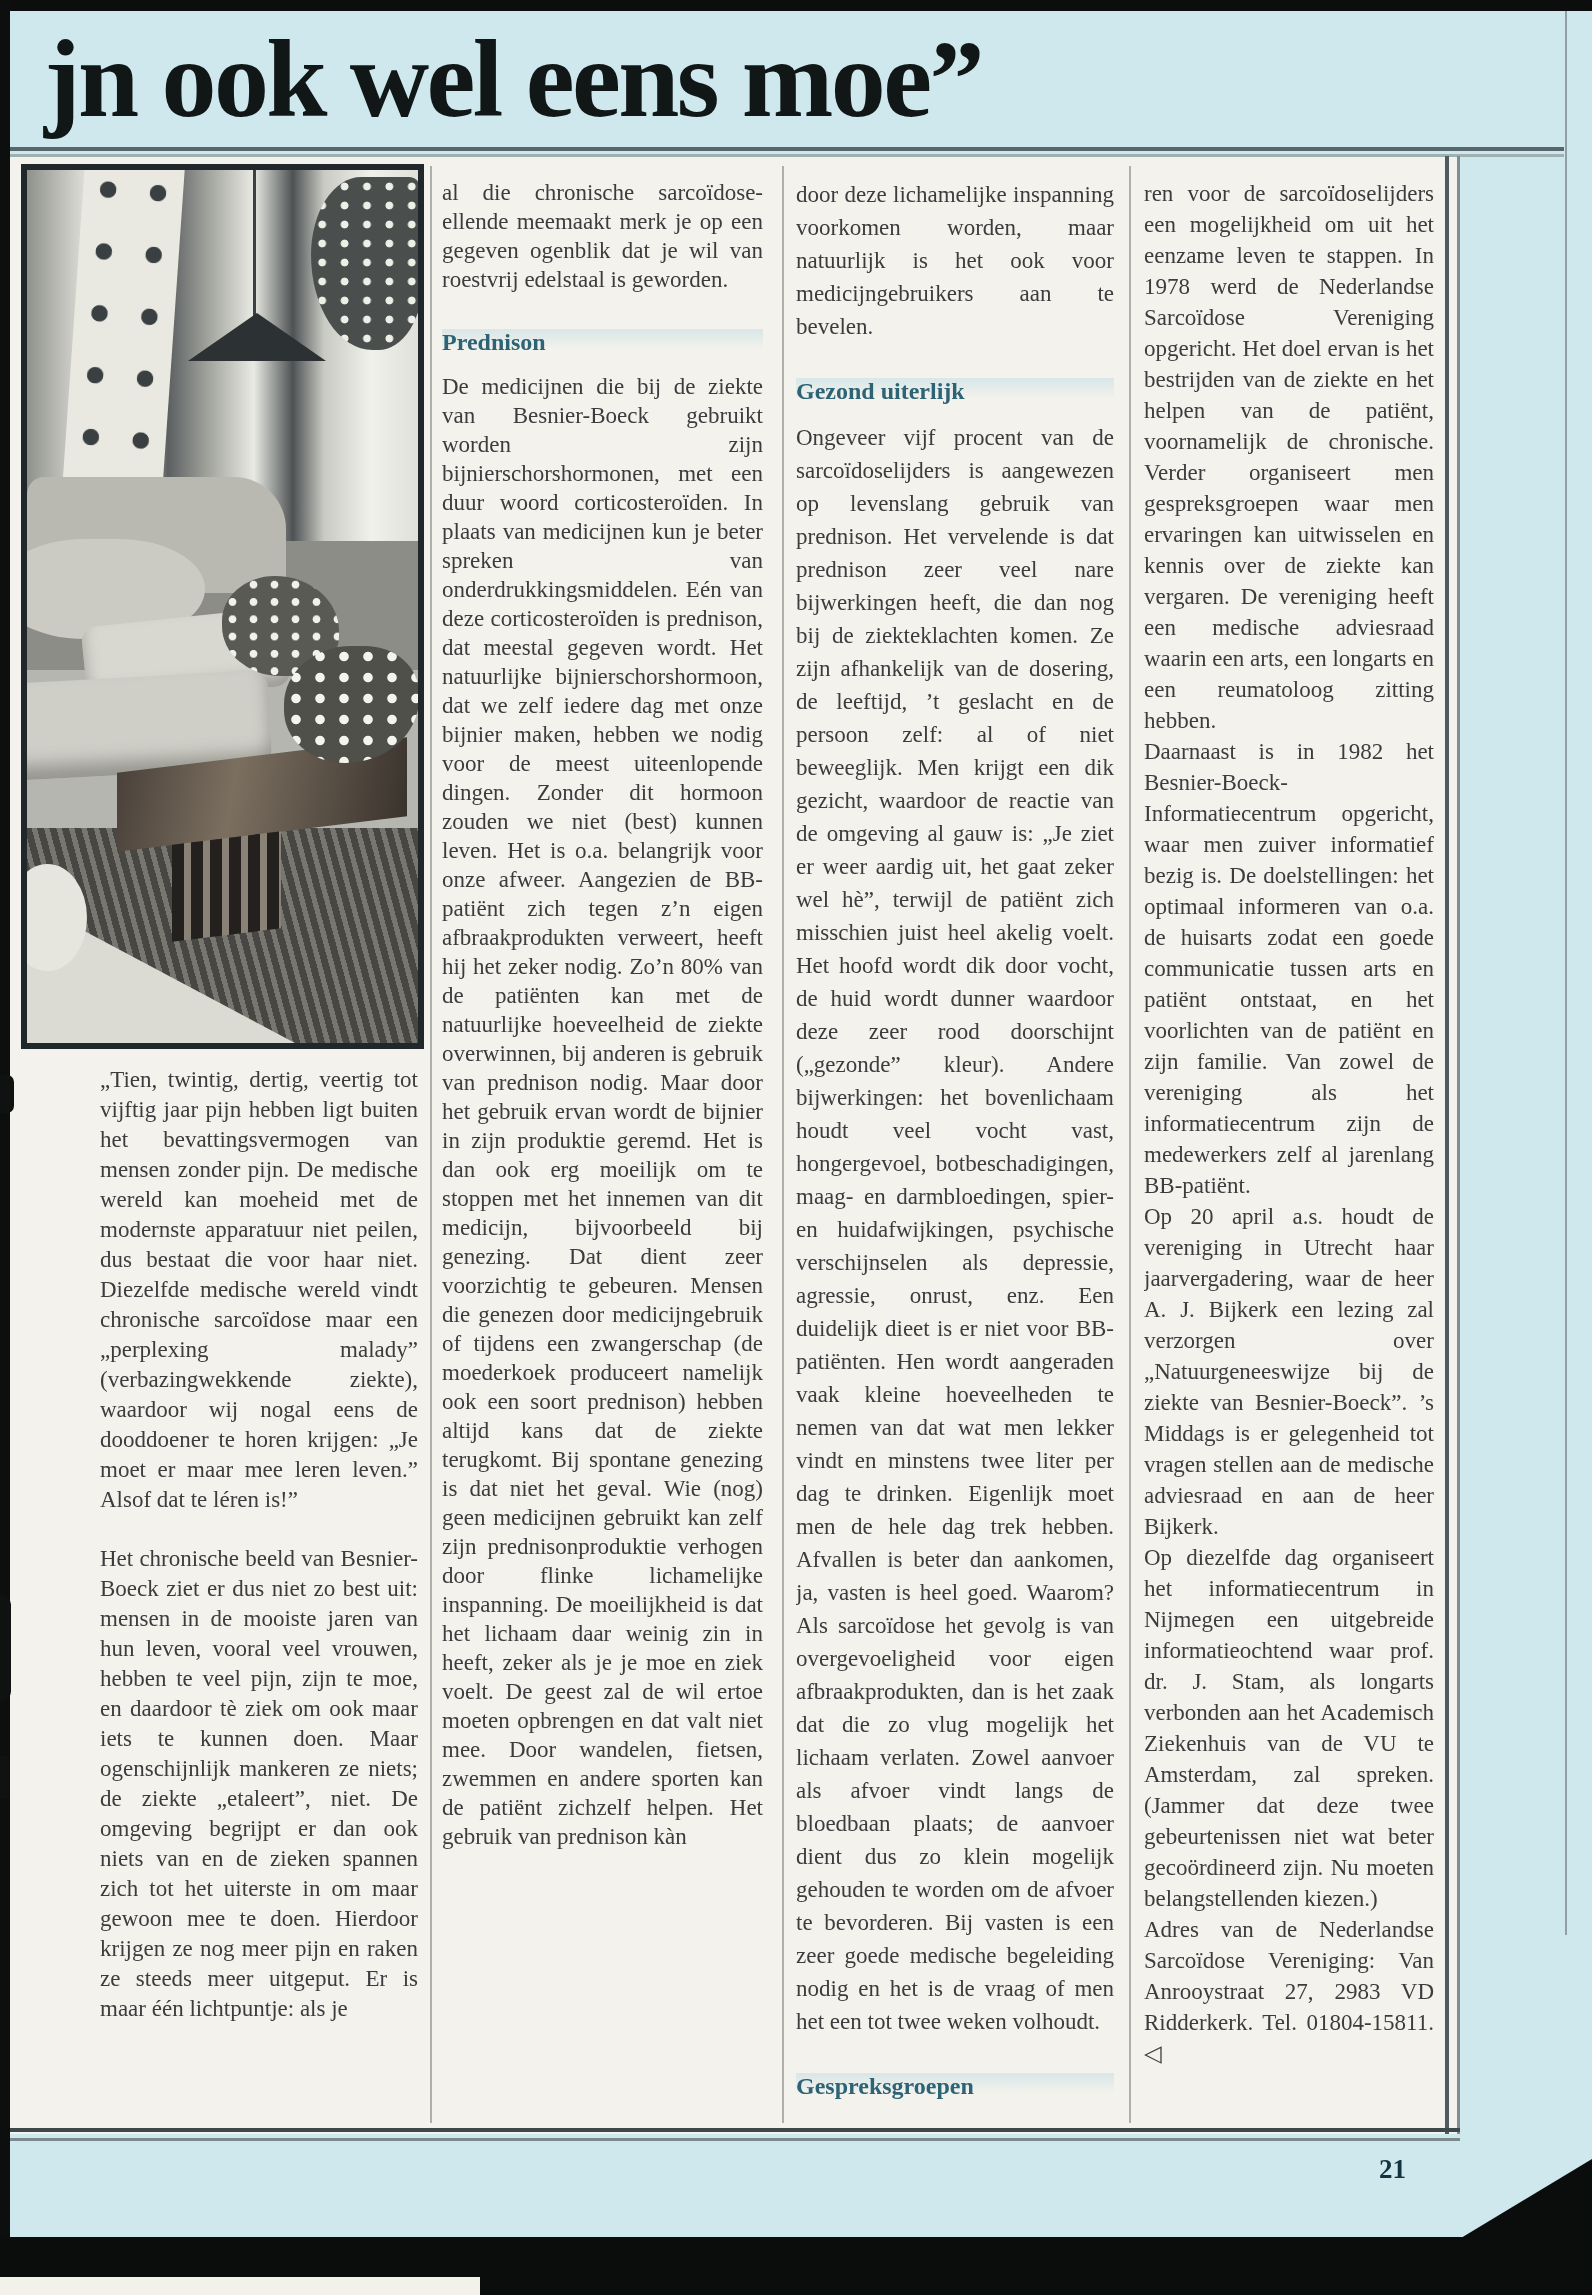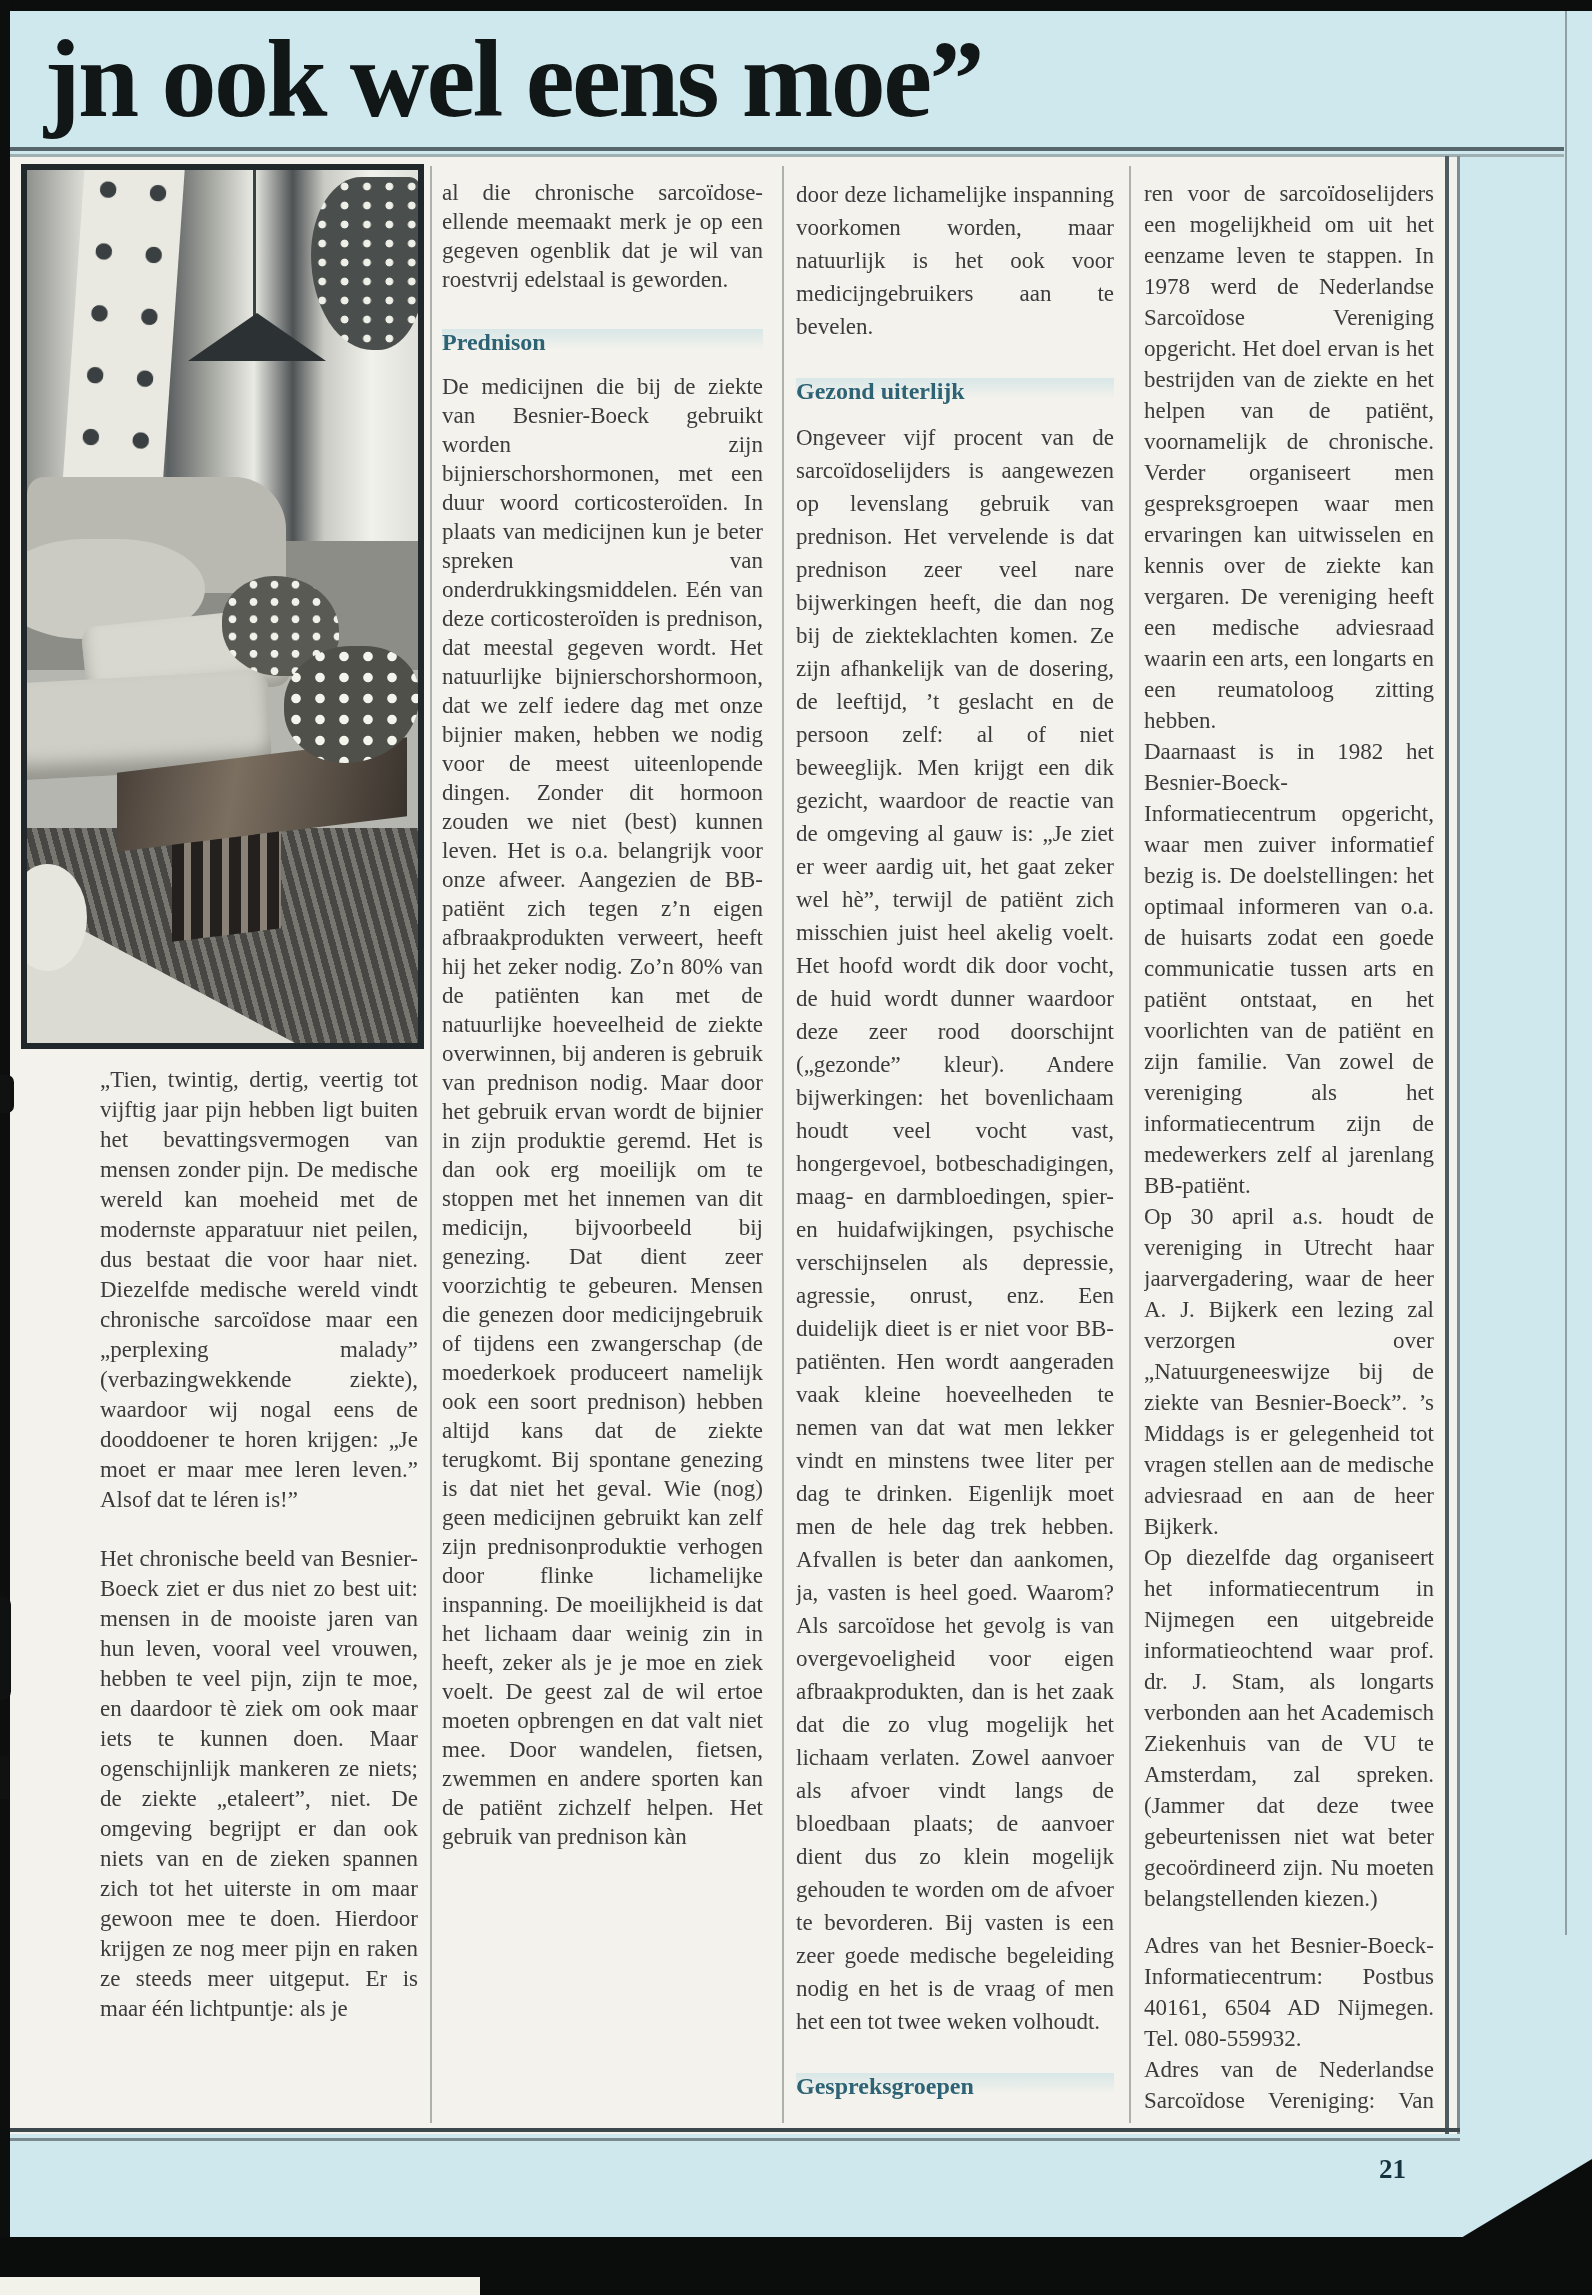--- a/index.html
+++ b/index.html
@@ -145,23 +145,22 @@
     <p>door deze lichamelijke inspanning voorkomen worden, maar natuurlijk is het ook voor medicijngebruikers aan te bevelen.</p>
     <h2 class="heading">Gezond uiterlijk</h2>
     <p>Ongeveer vijf procent van de sarcoïdoselijders is aangewezen op levenslang gebruik van prednison. Het vervelende is dat prednison zeer veel nare bijwerkingen heeft, die dan nog bij de ziekteklachten komen. Ze zijn afhankelijk van de dosering, de leeftijd, ’t geslacht en de persoon zelf: al of niet beweeglijk. Men krijgt een dik gezicht, waardoor de reactie van de omgeving al gauw is: „Je ziet er weer aardig uit, het gaat zeker wel hè”, terwijl de patiënt zich misschien juist heel akelig voelt. Het hoofd wordt dik door vocht, de huid wordt dunner waardoor deze zeer rood doorschijnt („gezonde” kleur). Andere bijwerkingen: het bovenlichaam houdt veel vocht vast, hongergevoel, botbeschadigingen, maag- en darmbloedingen, spier- en huidafwijkingen, psychische verschijnselen als depressie, agressie, onrust, enz. Een duidelijk dieet is er niet voor BB-patiënten. Hen wordt aangeraden vaak kleine hoeveelheden te nemen van dat wat men lekker vindt en minstens twee liter per dag te drinken. Eigenlijk moet men de hele dag trek hebben. Afvallen is beter dan aankomen, ja, vasten is heel goed. Waarom? Als sarcoïdose het gevolg is van overgevoeligheid voor eigen afbraakprodukten, dan is het zaak dat die zo vlug mogelijk het lichaam verlaten. Zowel aanvoer als afvoer vindt langs de bloedbaan plaats; de aanvoer dient dus zo klein mogelijk gehouden te worden om de afvoer te bevorderen. Bij vasten is een zeer goede medische begeleiding nodig en het is de vraag of men het een tot twee weken volhoudt.</p>
     <h2 class="heading">Gespreksgroepen</h2>
 
   </div>
 
   <div class="col col4">
     <p>ren voor de sarcoïdoselijders een mogelijkheid om uit het eenzame leven te stappen. In 1978 werd de Nederlandse Sarcoïdose Vereniging opgericht. Het doel ervan is het bestrijden van de ziekte en het helpen van de patiënt, voornamelijk de chronische. Verder organiseert men gespreksgroepen waar men ervaringen kan uitwisselen en kennis over de ziekte kan vergaren. De vereniging heeft een medische adviesraad waarin een arts, een longarts en een reumatoloog zitting hebben.</p>
     <p>Daarnaast is in 1982 het Besnier-Boeck-Informatiecentrum opgericht, waar men zuiver informatief bezig is. De doelstellingen: het optimaal informeren van o.a. de huisarts zodat een goede communicatie tussen arts en patiënt ontstaat, en het voorlichten van de patiënt en zijn familie. Van zowel de vereniging als het informatiecentrum zijn de medewerkers zelf al jarenlang BB-patiënt.</p>
-    <p>Op 30 april a.s. houdt de vereniging in Utrecht haar jaarvergadering, waar de heer A. J. Bijkerk een lezing zal verzorgen over „Natuurgeneeswijze bij de ziekte van Besnier-Boeck”. ’s Middags is er gelegenheid tot vragen stellen aan de medische adviesraad en aan de heer Bijkerk.</p>
+    <p>Op 20 april a.s. houdt de vereniging in Utrecht haar jaarvergadering, waar de heer A. J. Bijkerk een lezing zal verzorgen over „Natuurgeneeswijze bij de ziekte van Besnier-Boeck”. ’s Middags is er gelegenheid tot vragen stellen aan de medische adviesraad en aan de heer Bijkerk.</p>
     <p>Op diezelfde dag organiseert het informatiecentrum in Nijmegen een uitgebreide informatieochtend waar prof. dr. J. Stam, als longarts verbonden aan het Academisch Ziekenhuis van de VU te Amsterdam, zal spreken. (Jammer dat deze twee gebeurtenissen niet wat beter gecoördineerd zijn. Nu moeten belangstellenden kiezen.)</p>
-    <p class="gap-top-sm">Adres van het Besnier-Boeck-Informatiecentrum: Postbus 40161, 6504 AD Nijmegen. Tel. 080-559932.</p>
     <p>Adres van de Nederlandse Sarcoïdose Vereniging: Van Anrooystraat 27, 2983 VD Ridderkerk. Tel. 01804-15811. ◁</p>
   </div>
 
   <div class="pr1"></div>
   <div class="pr2"></div>
   <div class="pb1"></div>
   <div class="pb2"></div>
 
   <div class="pagenum">21</div>
 

